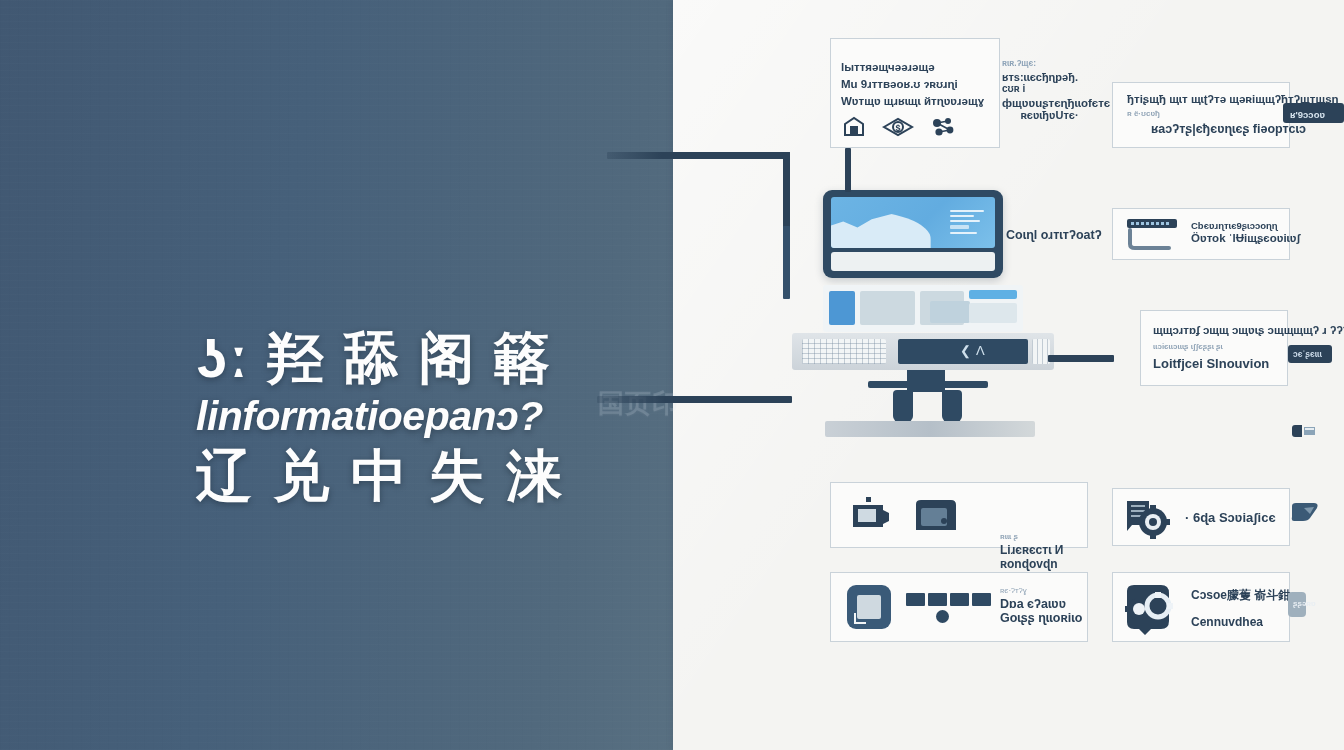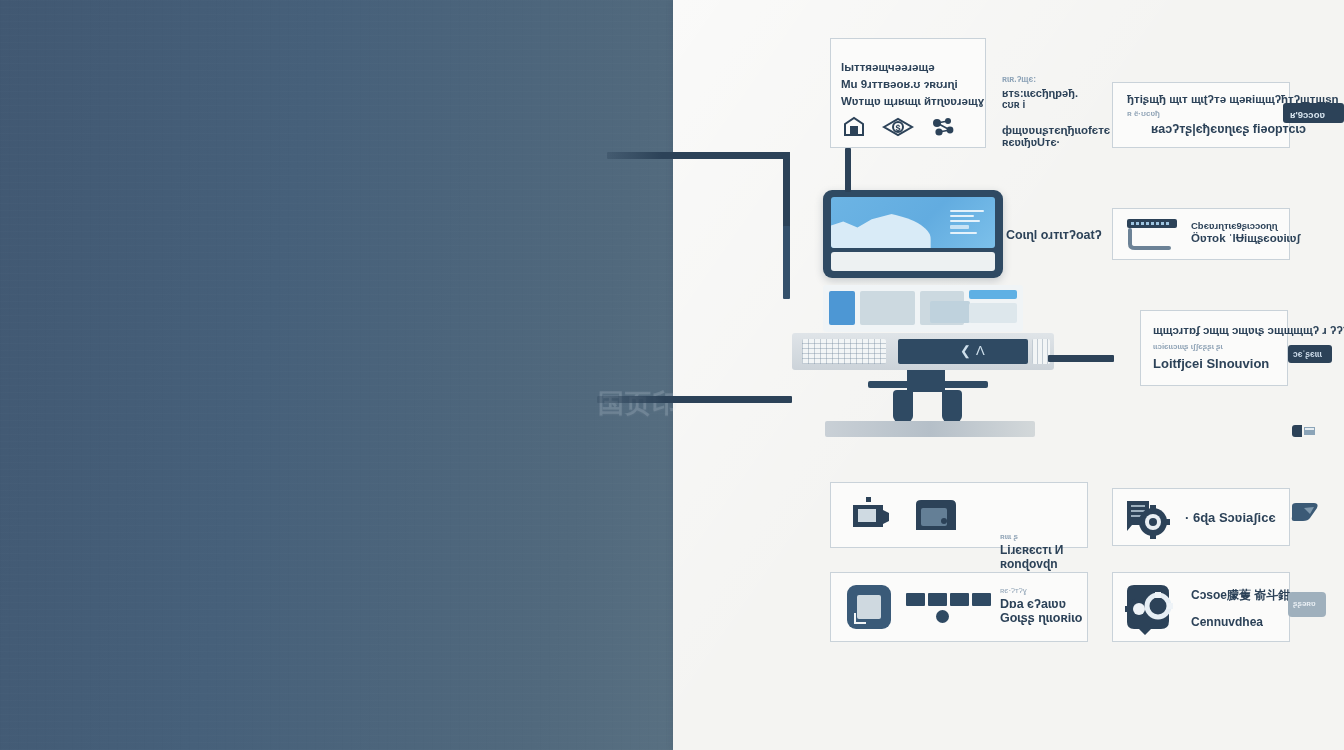--- a/index.html
+++ b/index.html
@@ -186,32 +186,32 @@
     position:absolute;
     background:#fbfbfa;
     border:1px solid #c9d2d9;
     z-index:6;
   }
 
   .txt { position:absolute; color:#2c4258; white-space:nowrap; }
   .garb { font-weight:700; }
 
   
-  #panel-top { left:830px; top:38px; width:156px; height:110px; }
+  #panel-top { left:830px; top:38px; width:170px; height:110px; }
   #panel-top .l1 { left:10px; top:22px; font-size:11.5px; font-weight:700; }
   #panel-top .l2 { left:10px; top:39px; font-size:11.5px; font-weight:700; }
   #panel-top .l3 { left:10px; top:56px; font-size:11.5px; font-weight:700; }
   #panel-top .icons { position:absolute; left:12px; top:78px; display:flex; gap:18px; align-items:center; }
 
   #top-side-txt { position:absolute; left:1002px; top:58px; width:95px; z-index:6; }
-  #top-side-txt .s0 { font-size:8.5px; font-weight:700; color:#8ea4b8;margin-top:16px; }
+  #top-side-txt .s0 { font-size:8.5px; font-weight:700; color:#8ea4b8; }
   #top-side-txt .s1 { font-size:11px; font-weight:700; color:#2c4258; margin-top:3px; }
   #top-side-txt .s2 { font-size:10px; font-weight:700; color:#2c4258; }
-  #top-side-txt .s3 { font-size:11.5px; font-weight:700; color:#2c4258; margin-top:14px; }
-  #top-side-txt .s4 { font-size:11px; font-weight:700; color:#2c4258; }
+  #top-side-txt .s3 { font-size:11.5px; font-weight:700; color:#2c4258; margin-top:3px; }
+  #top-side-txt .s4 { font-size:11px; font-weight:700; color:#2c4258;text-align:center; }
 
   
   #card-r1 { left:1112px; top:82px; width:178px; height:66px; }
   #card-r1 .a1 { left:14px; top:10px; font-size:11.5px; font-weight:700; }
   #card-r1 .a2 { left:14px; top:26px; font-size:8px; font-weight:700; color:#93a6b8; }
   #card-r1 .a3 { left:14px; top:39px; font-size:12.5px; font-weight:700;padding-left:24px; }
   #badge-r1 {
     position:absolute; left:1283px; top:103px; width:61px; height:20px;
     background:#2c4258; border-radius:3px; z-index:8;
   }
@@ -278,36 +278,41 @@
   #side-r6 .g0 { font-size:8px; font-weight:400; color:#93a6b8; }
   #side-r6 .g1 { font-size:12.5px; font-weight:700; color:#2c4258; margin-top:2px; }
   #side-r6 .g2 { font-size:12.5px; font-weight:700; color:#2c4258; }
 
   
   #card-r6 { left:1112px; top:572px; width:178px; height:70px; }
   #icon-r6b { position:absolute; left:8px; top:8px; width:56px; height:54px; }
   #card-r6 .h1 { left:78px; top:14px; font-size:12px; font-weight:700; }
   #card-r6 .h2 { left:78px; top:42px; font-size:12px; font-weight:700; }
   #badge-r6 {
-    position:absolute; left:1288px; top:592px; width:38px; height:25px;
+    position:absolute; left:1288px; top:592px; width:18px; height:25px;
     background:#9fb0bd; border-radius:4px; z-index:8;
   }
   #badge-r6 span { position:absolute; left:5px; top:7px; font-size:8px; font-weight:700; color:#e8eef3; }
 
   svg { display:block; overflow:visible; }
 </style>
 </head>
 <body>
 
 <div id="stage">
 
   <div class="bg-noise"></div>
 
   <div id="white-panel"></div>
 
+  <div id="headline">
+    <div class="ln1">ʖː 羟 舔 阁 簵</div>
+    <div class="ln2">linformatioepanɔ?</div>
+    <div class="ln3">辽 兑 中 失 涞</div>
+  </div>
 
   <div id="ghost-text">国页印</div>
 
   <div class="conn" id="conn-top-h"></div>
   <div class="conn" id="conn-top-h2"></div>
   <div class="conn" id="conn-top-v"></div>
   <div class="conn" id="conn-top-v2"></div>
   <div class="conn" id="conn-mid-h"></div>
   <div class="conn" id="conn-card-up"></div>
   <div class="conn" id="conn-r3-h"></div>

